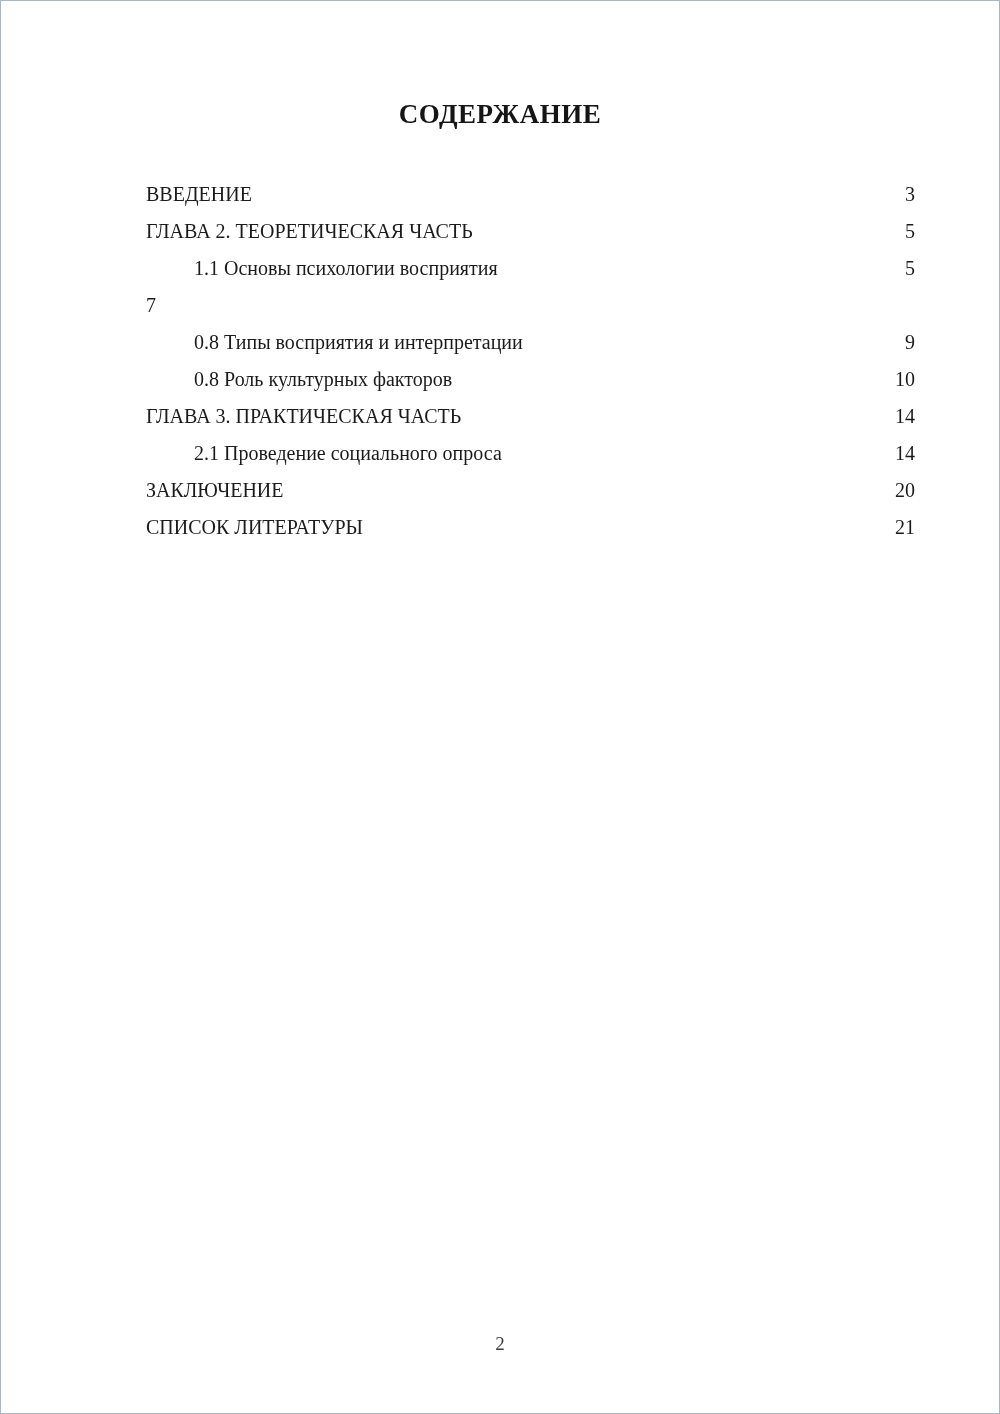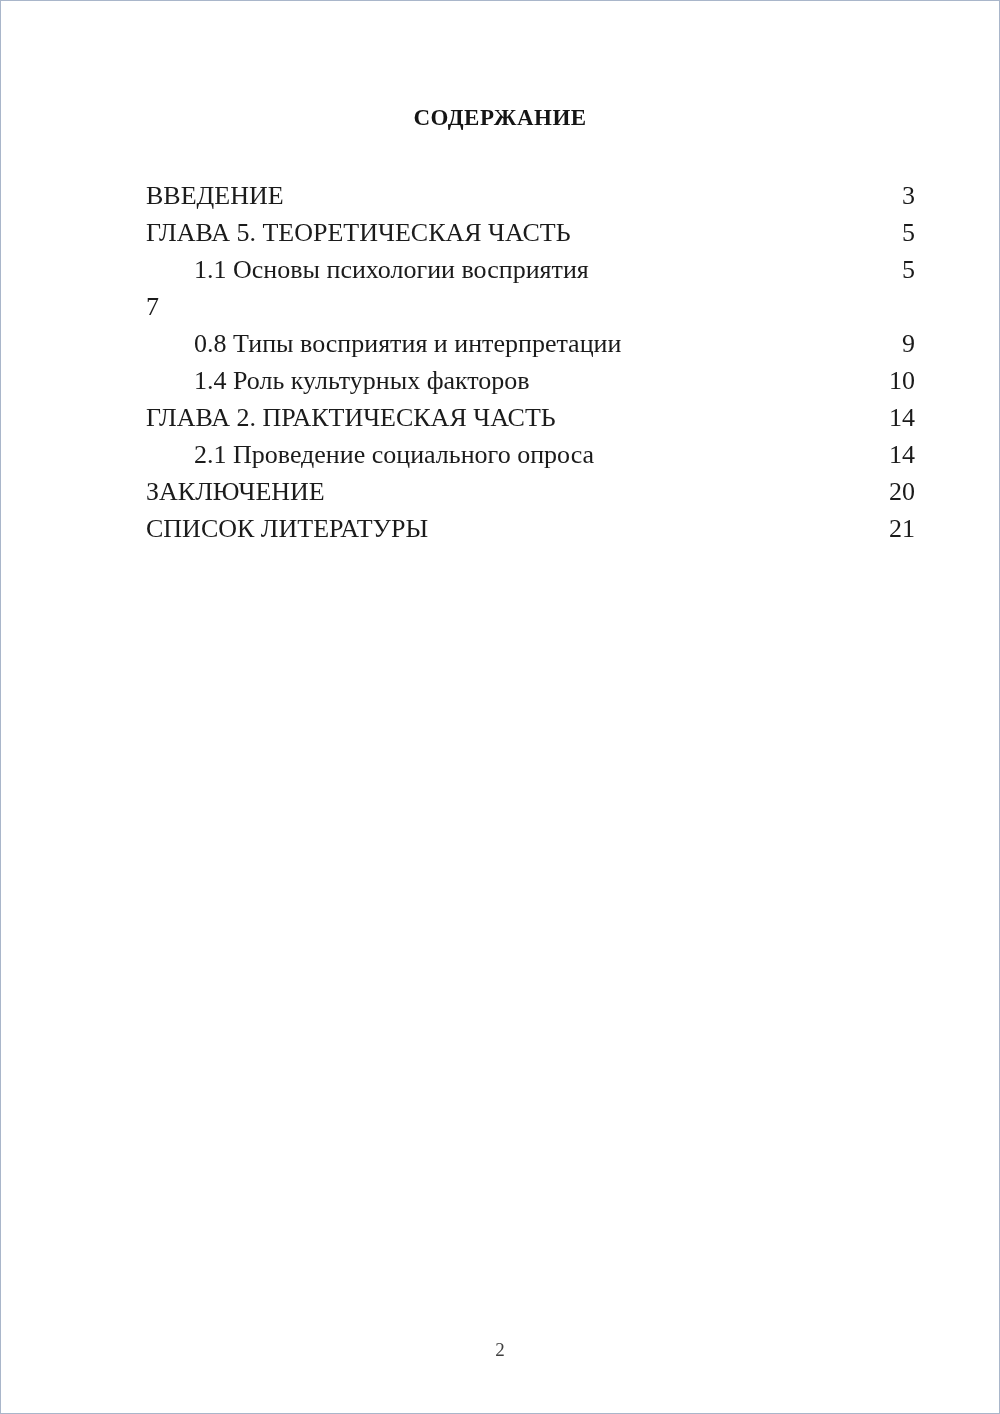--- a/index.html
+++ b/index.html
@@ -16,37 +16,37 @@
     font-family: "Liberation Serif", serif;
     color: #1b1b1b;
   }
   .doc-page {
     position: relative;
     width: 100%;
     height: 100%;
     box-sizing: border-box;
   }
   .doc-title {
-    margin: 8px;
+    margin: 2px;
     padding-top: 96px;
     text-align: center;
-    font-size: 23px;
+    font-size: 27px;
     font-weight: bold;
     letter-spacing: 0.5px;
     color: #151515;
   }
   .toc {
     margin: 46px 84px 0 145px;
   }
   .toc-row {
     display: flex;
     justify-content: space-between;
     align-items: baseline;
     line-height: 37px;
-    font-size: 26px;
+    font-size: 20px;
   }
   .toc-row .toc-label {
     white-space: nowrap;
   }
   .toc-row.indent .toc-label {
     padding-left: 48px;
   }
   .toc-row .toc-page {
     white-space: nowrap;
     text-align: right;
@@ -69,45 +69,45 @@
   <h1 class="doc-title">СОДЕРЖАНИЕ</h1>
 
   <div class="toc">
 
     <div class="toc-row">
       <span class="toc-label">ВВЕДЕНИЕ</span>
       <span class="toc-page">3</span>
     </div>
 
     <div class="toc-row">
-      <span class="toc-label">ГЛАВА 5. ТЕОРЕТИЧЕСКАЯ ЧАСТЬ</span>
+      <span class="toc-label">ГЛАВА 2. ТЕОРЕТИЧЕСКАЯ ЧАСТЬ</span>
       <span class="toc-page">5</span>
     </div>
 
     <div class="toc-row indent">
       <span class="toc-label">1.1 Основы психологии восприятия</span>
       <span class="toc-page">5</span>
     </div>
 
     <div class="toc-row indent">
       <span class="toc-page">7</span>
     </div>
 
     <div class="toc-row indent">
       <span class="toc-label">0.8 Типы восприятия и интерпретации</span>
       <span class="toc-page">9</span>
     </div>
 
     <div class="toc-row indent">
-      <span class="toc-label">1.4 Роль культурных факторов</span>
+      <span class="toc-label">0.8 Роль культурных факторов</span>
       <span class="toc-page">10</span>
     </div>
 
     <div class="toc-row">
-      <span class="toc-label">ГЛАВА 2. ПРАКТИЧЕСКАЯ ЧАСТЬ</span>
+      <span class="toc-label">ГЛАВА 3. ПРАКТИЧЕСКАЯ ЧАСТЬ</span>
       <span class="toc-page">14</span>
     </div>
 
     <div class="toc-row indent">
       <span class="toc-label">2.1 Проведение социального опроса</span>
       <span class="toc-page">14</span>
     </div>
 
 
     <div class="toc-row">

